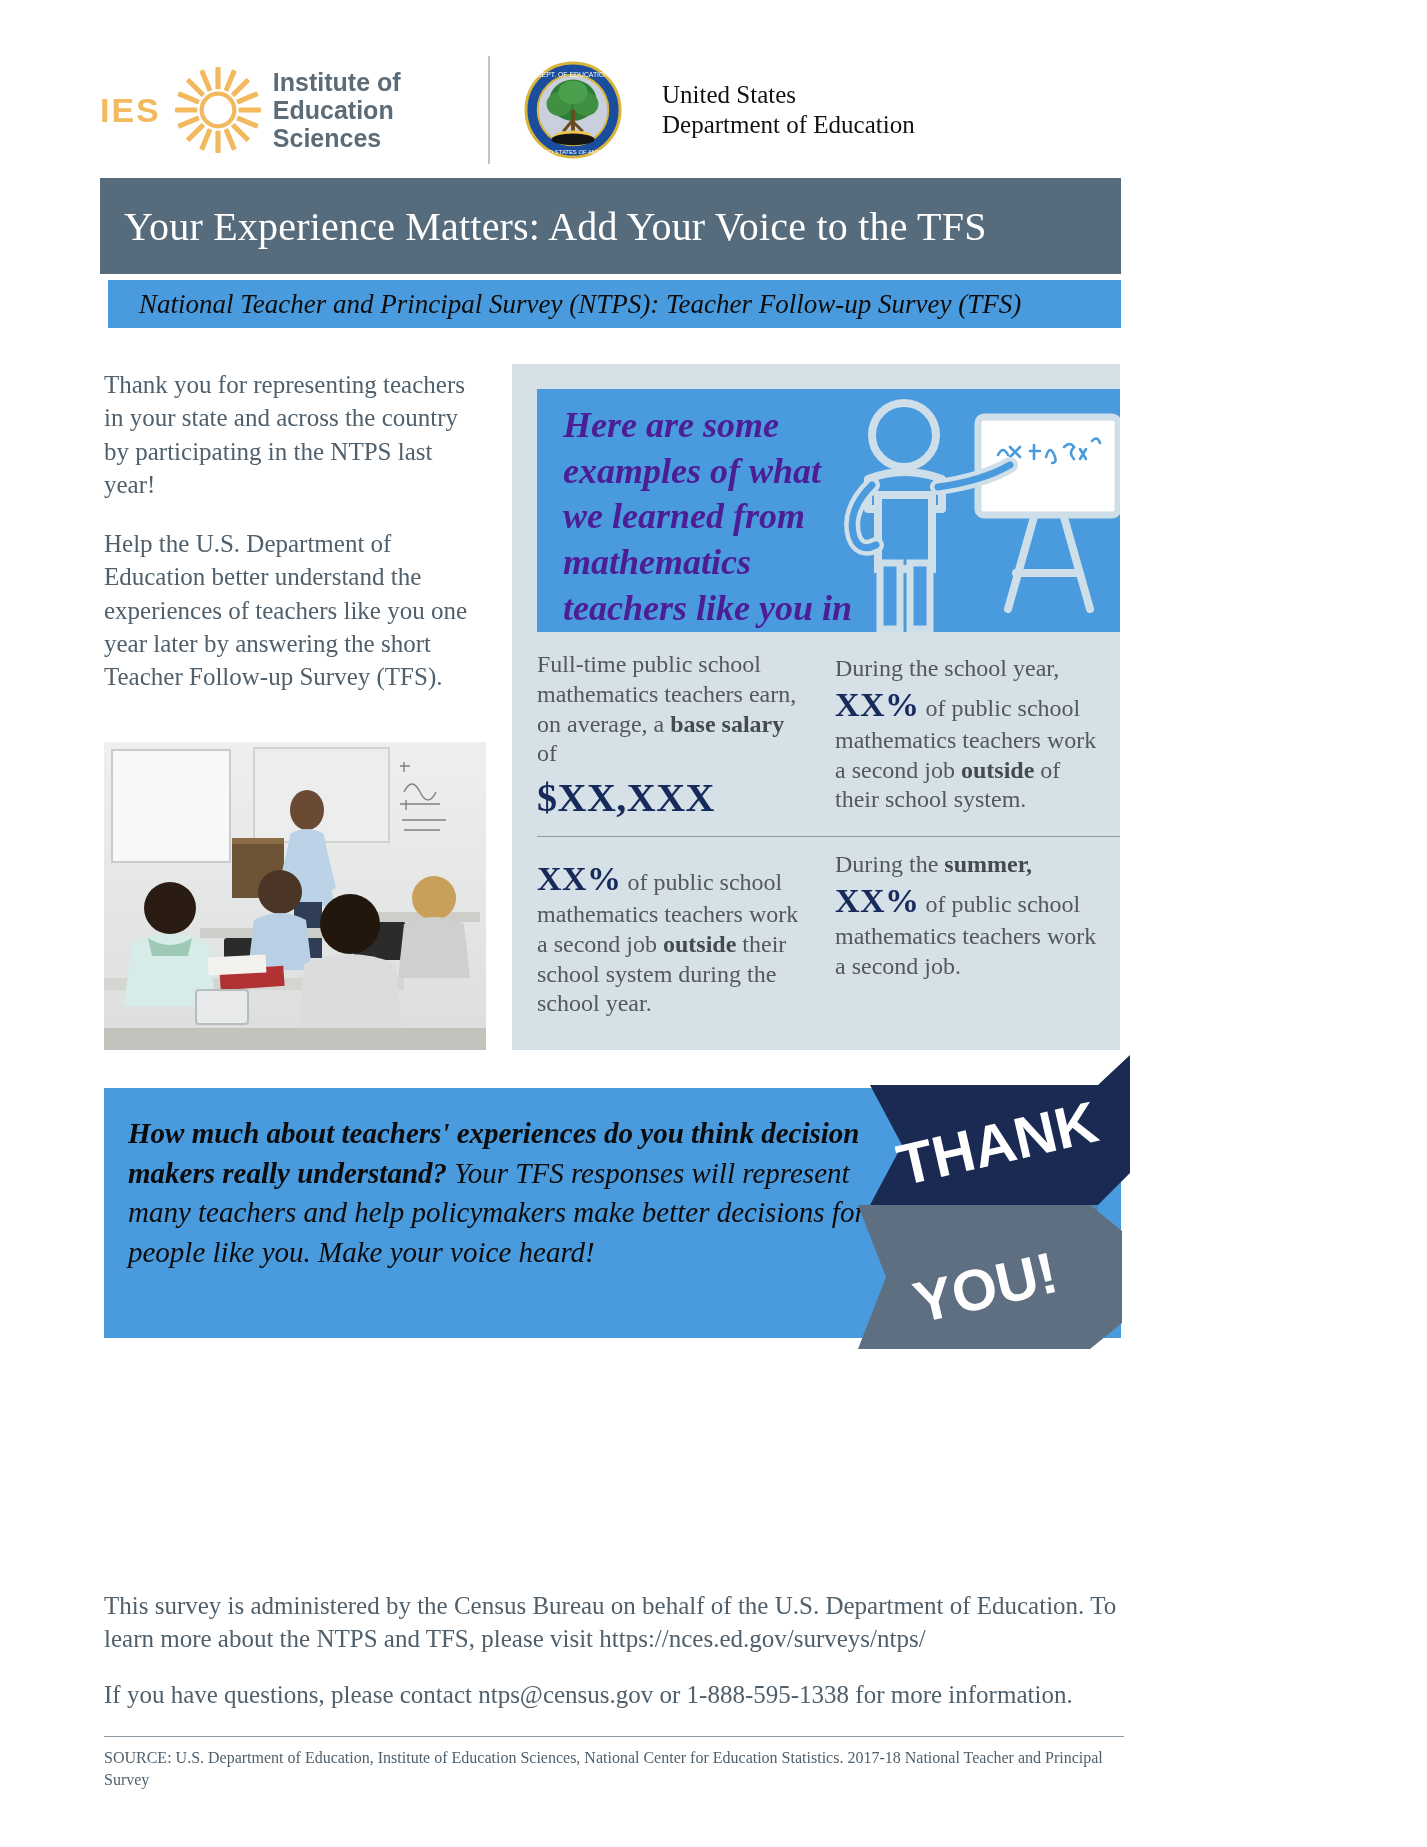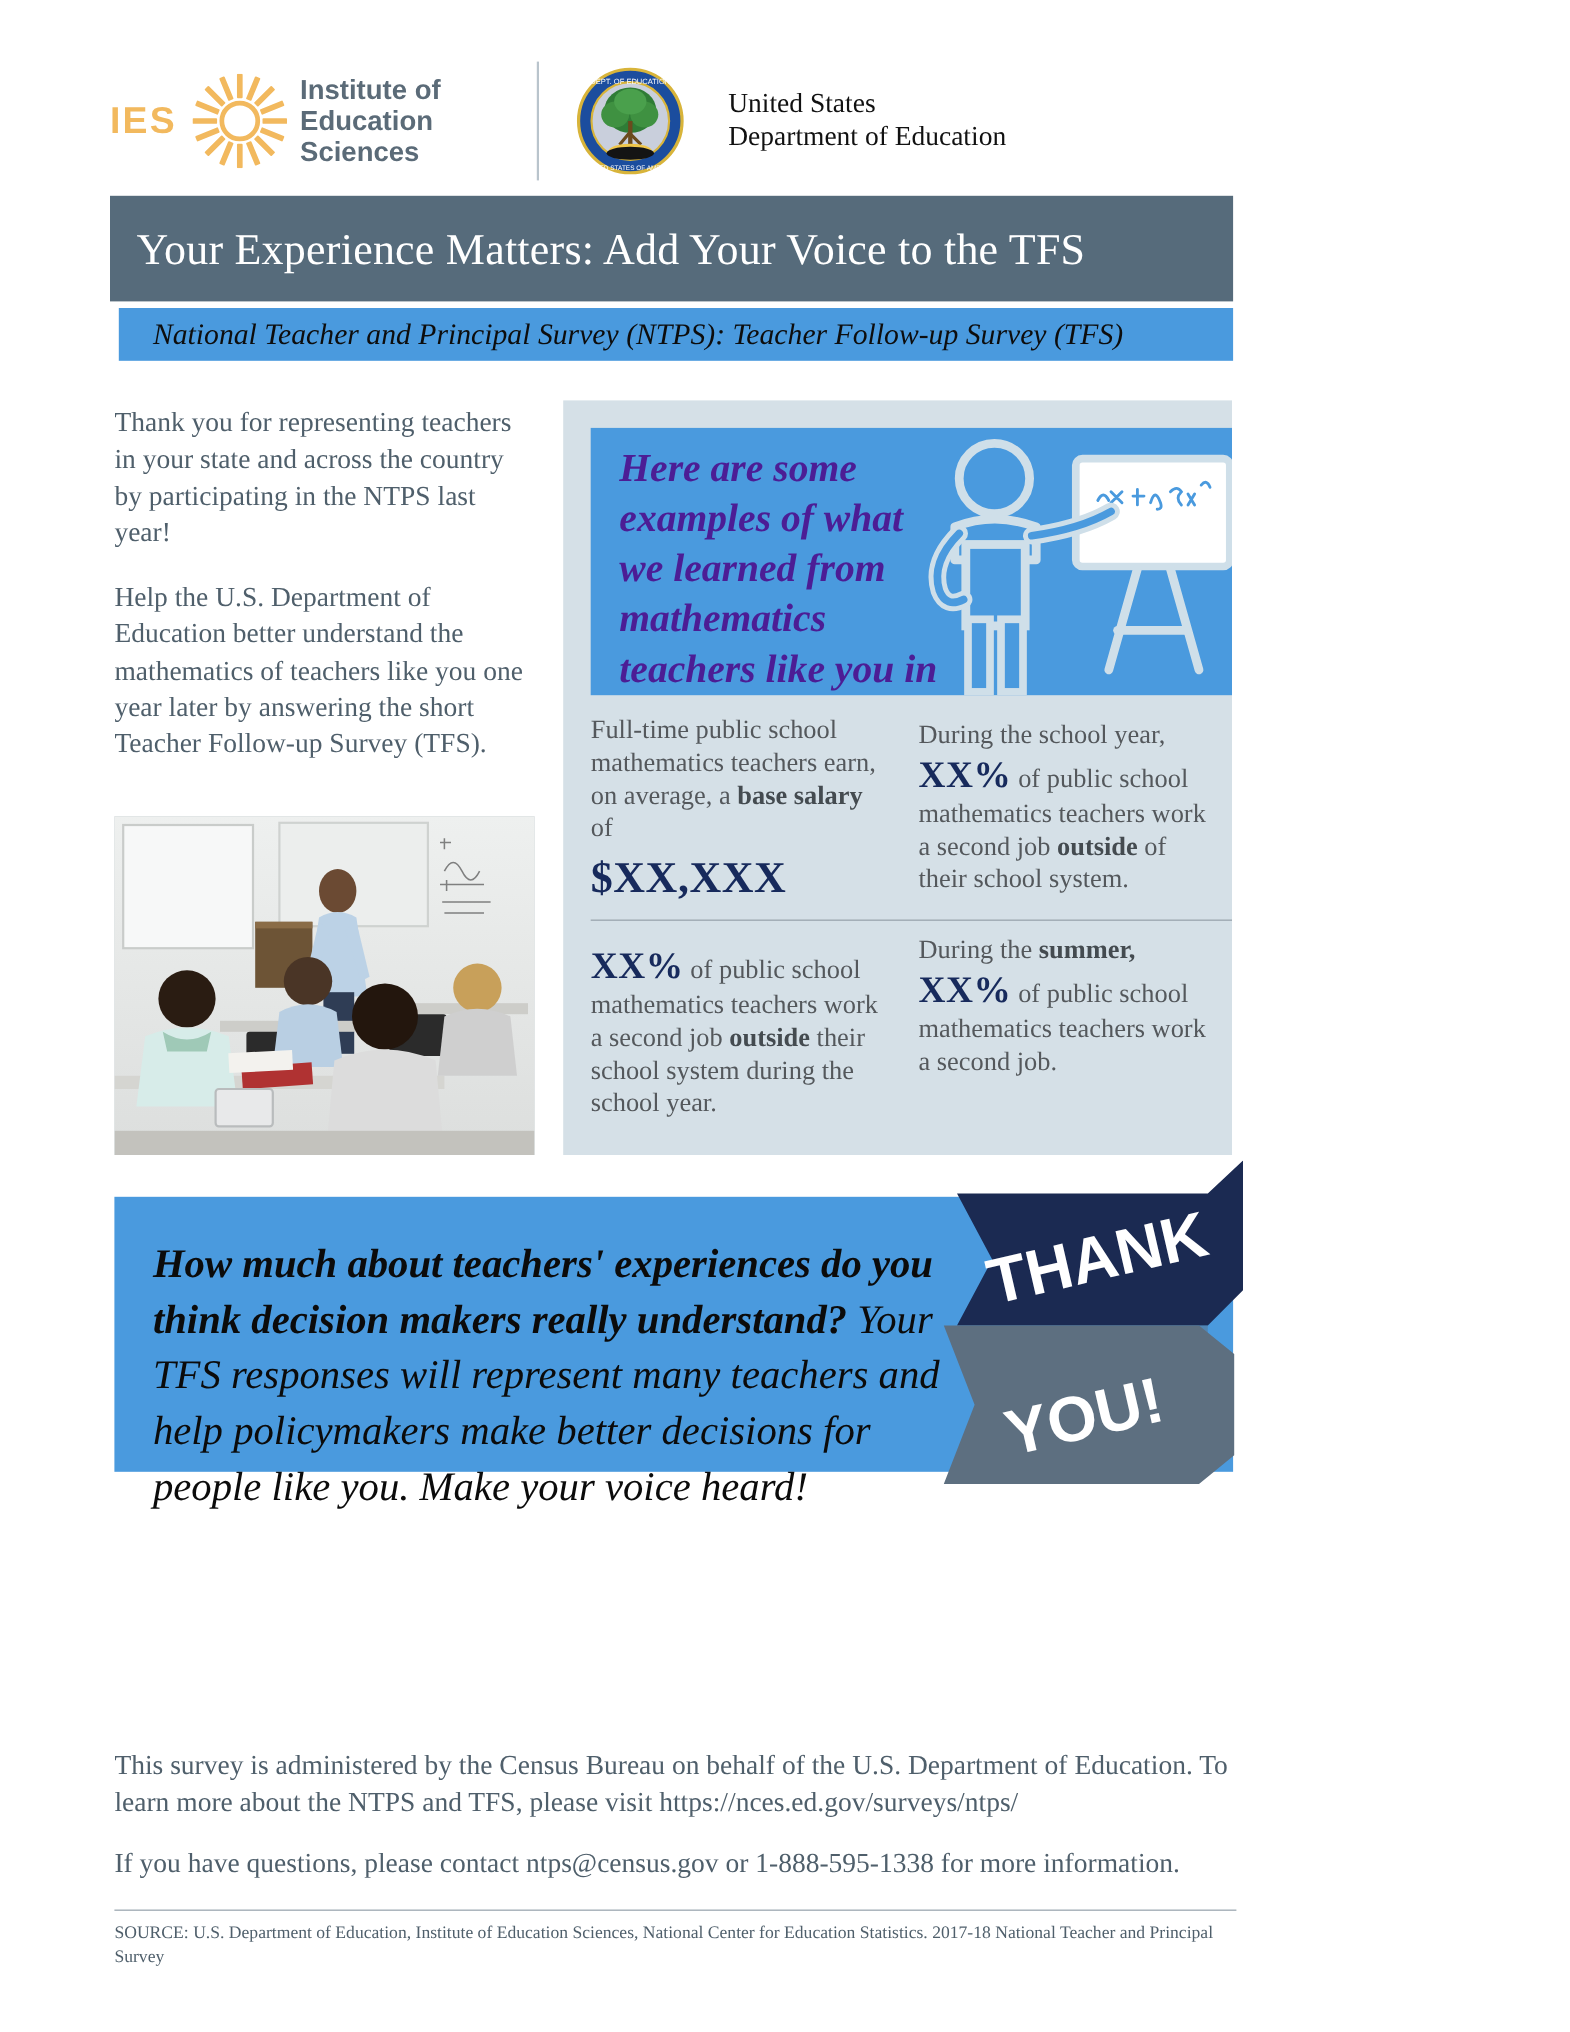--- a/index.html
+++ b/index.html
@@ -217,24 +217,24 @@
     top: 1088px;
     width: 1017px;
     height: 250px;
     background: #4a9ade;
   }
   .cta-text {
     position: absolute;
     left: 24px;
     top: 26px;
     width: 760px;
-    margin: 11px;
+    margin: 0;
     font-family: "Liberation Serif", serif;
     font-style: italic;
-    font-size: 37px;
+    font-size: 29px;
     line-height: 1.37;
     color: #0b0b0b;
   }
   .cta-text .q { font-weight: bold; }
   .ribbon {
     position: absolute;
     left: 840px;
     top: 1055px;
     width: 290px;
     height: 300px;
@@ -341,21 +341,21 @@
 <div class="title-bar">
   <h1>Your Experience Matters: Add Your Voice to the TFS</h1>
 </div>
 
 <div class="subtitle-bar">
   <h2>National Teacher and Principal Survey (NTPS): Teacher Follow-up Survey (TFS)</h2>
 </div>
 
 <div class="left-col">
   <p>Thank you for representing teachers in your state and across the country by participating in the NTPS last year!</p>
-  <p>Help the U.S. Department of Education better understand the mathematics of teachers like you one year later by answering the short Teacher Follow-up Survey (TFS).</p>
+  <p>Help the U.S. Department of Education better understand the experiences of teachers like you one year later by answering the short Teacher Follow-up Survey (TFS).</p>
 </div>
 
 <div class="classroom-photo">
   <svg viewBox="0 0 382 308" width="382" height="308" aria-hidden="true">
     <defs>
       <linearGradient id="wall" x1="0" y1="0" x2="0" y2="1">
         <stop offset="0%" stop-color="#eef0ef"></stop>
         <stop offset="100%" stop-color="#dcdedd"></stop>
       </linearGradient>
     </defs>

